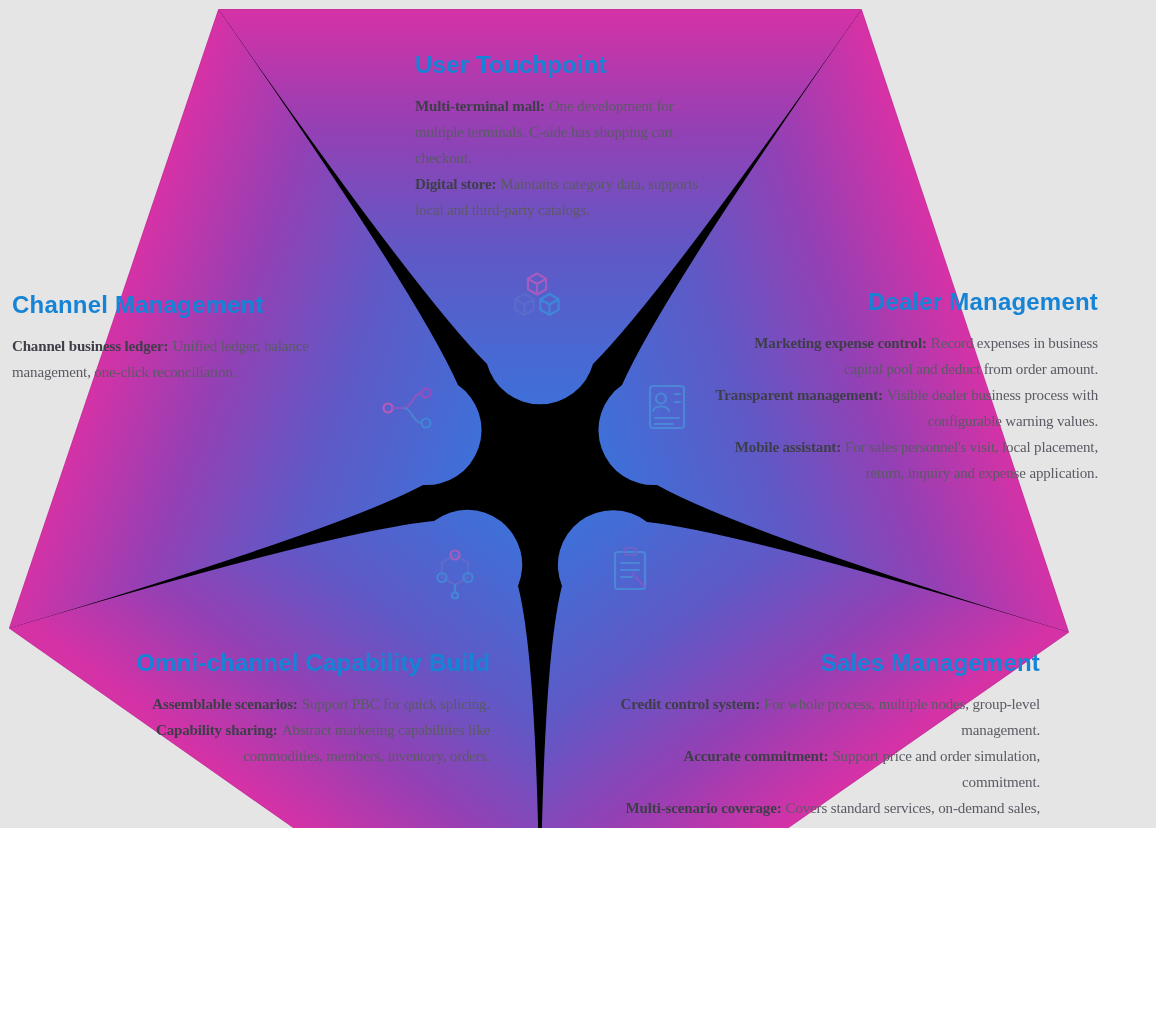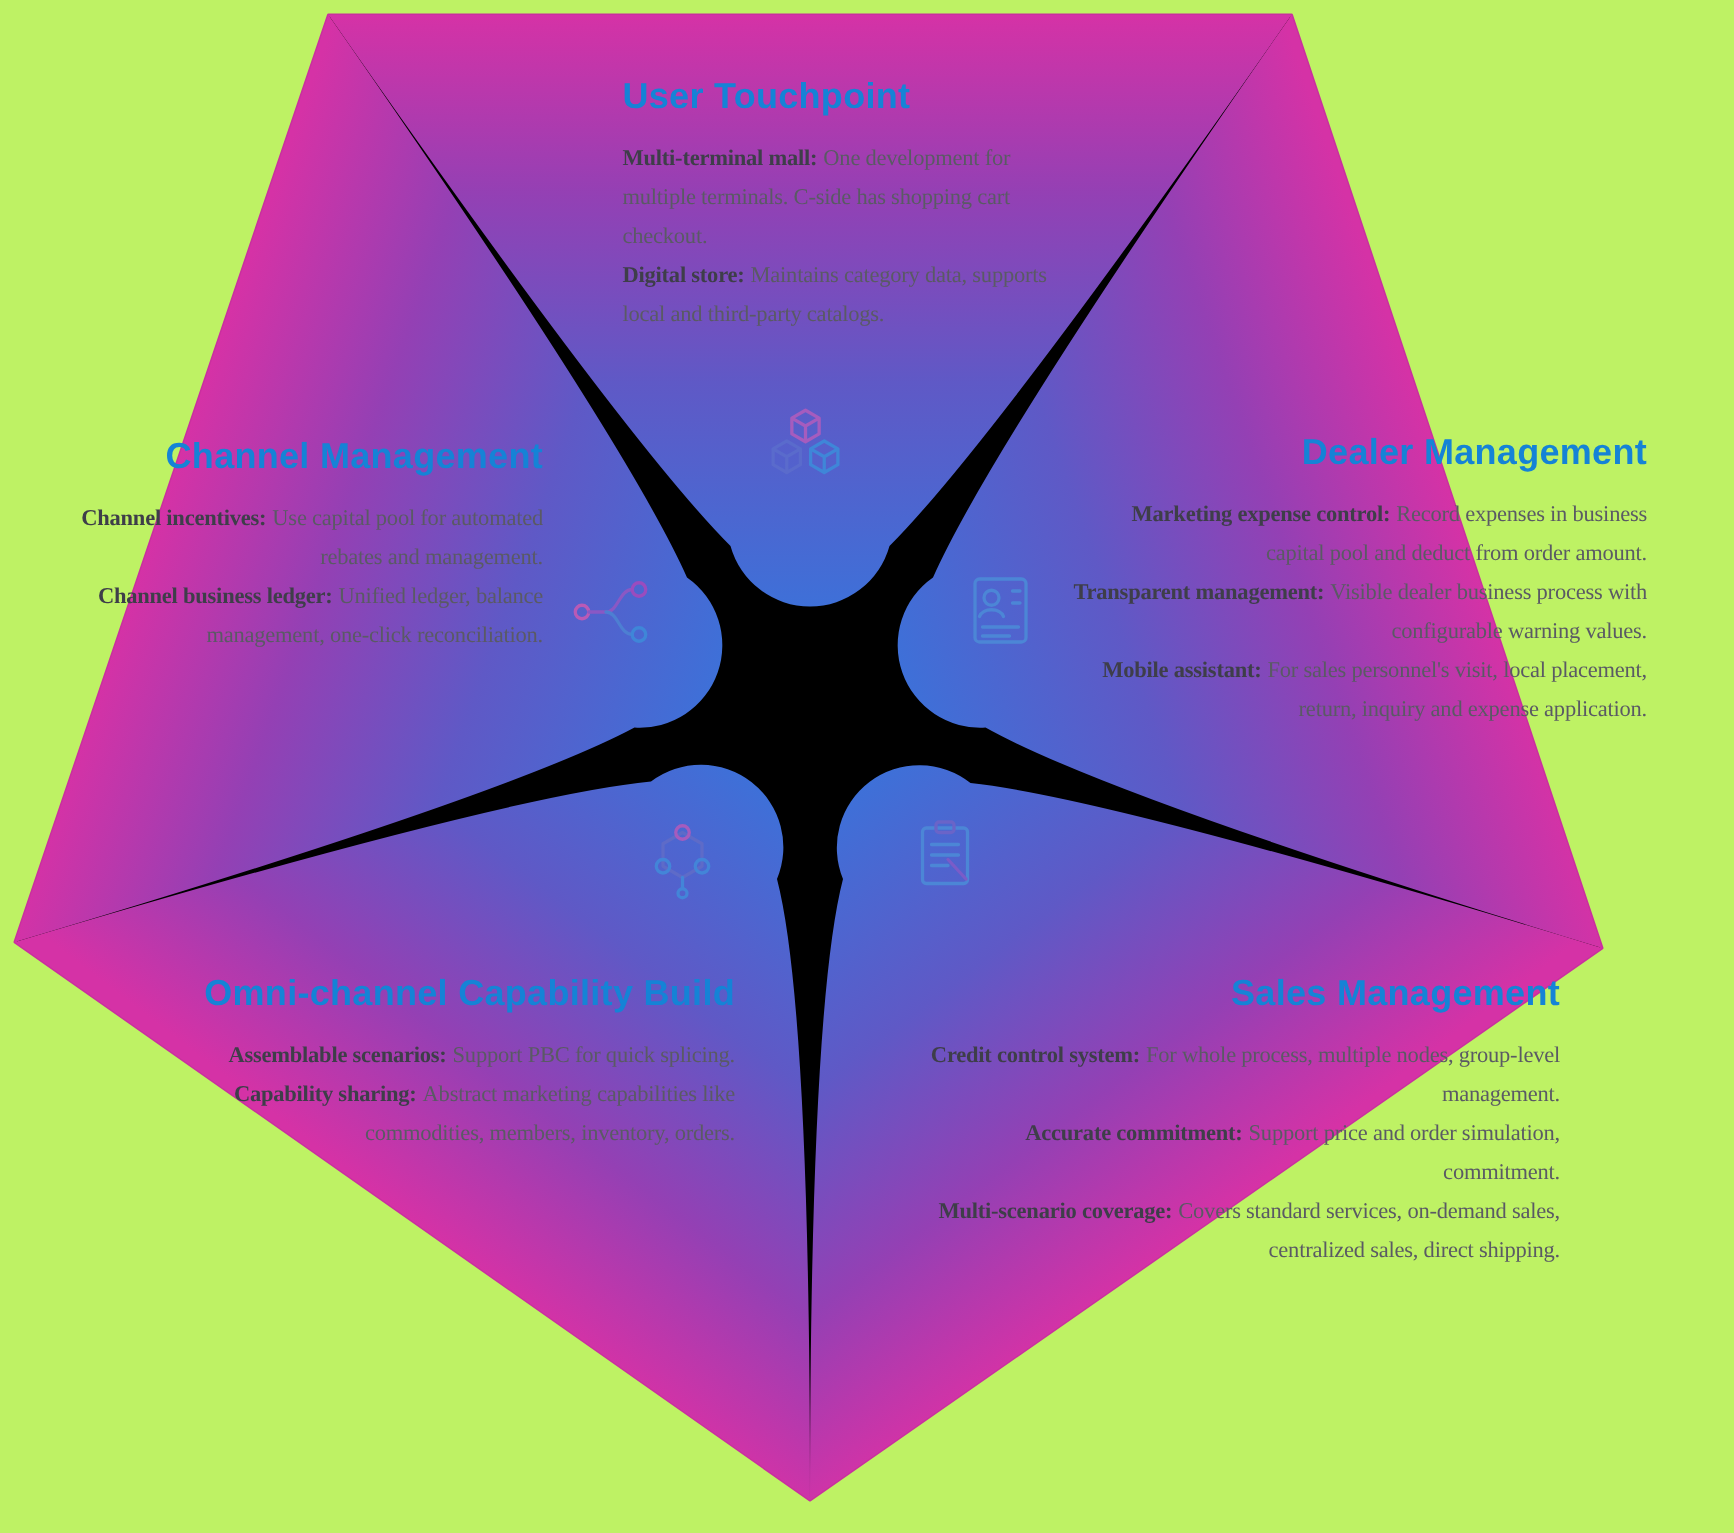--- a/index.html
+++ b/index.html
@@ -1,36 +1,36 @@
 <!DOCTYPE html>
 <html><head>
 <meta charset="utf-8">
 <style>
   html,body { margin:0; padding:0; background:#ffffff; }
   #stage {
-    position:relative; width:1156px; height:1022px; overflow:hidden;
-    background:#bef264;
+    position:relative; width:1156px; height:828px; overflow:hidden;
+    background:#e5e5e5;
     font-family:"Liberation Sans", sans-serif;
   }
   #pentagon-svg { position:absolute; left:0; top:0; }
 
   .panel { position:absolute; z-index:5; }
   .panel .title {
     margin:0 0 13px 0;
     font-size:24px; font-weight:700; color:#1583d6; letter-spacing:0.2px;
     line-height:30px;
   }
   .panel .item {
     margin:0; font-size:15px; line-height:26px;
     color:#5a5a64; letter-spacing:-0.15px;font-family:Liberation Serif, serif;
   }
   .panel .item .label { font-weight:700; color:#3e3e49; margin-right:4px; }
 
   #p-top          { left:415px; top:50px;  width:300px; text-align:left;  }
-  #p-left         { left:12px;  top:290px; width:350px; text-align:right; }
+  #p-left         { left:12px;  top:290px; width:350px; }
   #p-right        { left:714px; top:287px; width:384px; text-align:right;  }
   #p-bottom-left  { left:78px;  top:648px; width:412px; text-align:right; }
   #p-bottom-right { left:608px; top:648px; width:432px; text-align:right;  }
 
   .icon-stroke { fill:none; stroke-width:2.2; stroke-linecap:round; stroke-linejoin:round; }
 </style>
 </head>
 <body>
 
 <div id="stage">
@@ -121,23 +121,20 @@
       <span class="label">Multi-terminal mall:</span><span class="text">One development for multiple terminals. C-side has shopping cart checkout.</span>
     </p>
     <p class="item">
       <span class="label">Digital store:</span><span class="text">Maintains category data, supports local and third-party catalogs.</span>
     </p>
   </section>
 
   <section class="panel" id="p-left">
     <h2 class="title">Channel Management</h2>
     <p class="item">
-      <span class="label">Channel incentives:</span><span class="text">Use capital pool for automated rebates and management.</span>
-    </p>
-    <p class="item">
       <span class="label">Channel business ledger:</span><span class="text">Unified ledger, balance management, one-click reconciliation.</span>
     </p>
   </section>
 
   <section class="panel" id="p-right">
     <h2 class="title">Dealer Management</h2>
     <p class="item">
       <span class="label">Marketing expense control:</span><span class="text">Record expenses in business capital pool and deduct from order amount.</span>
     </p>
     <p class="item">

